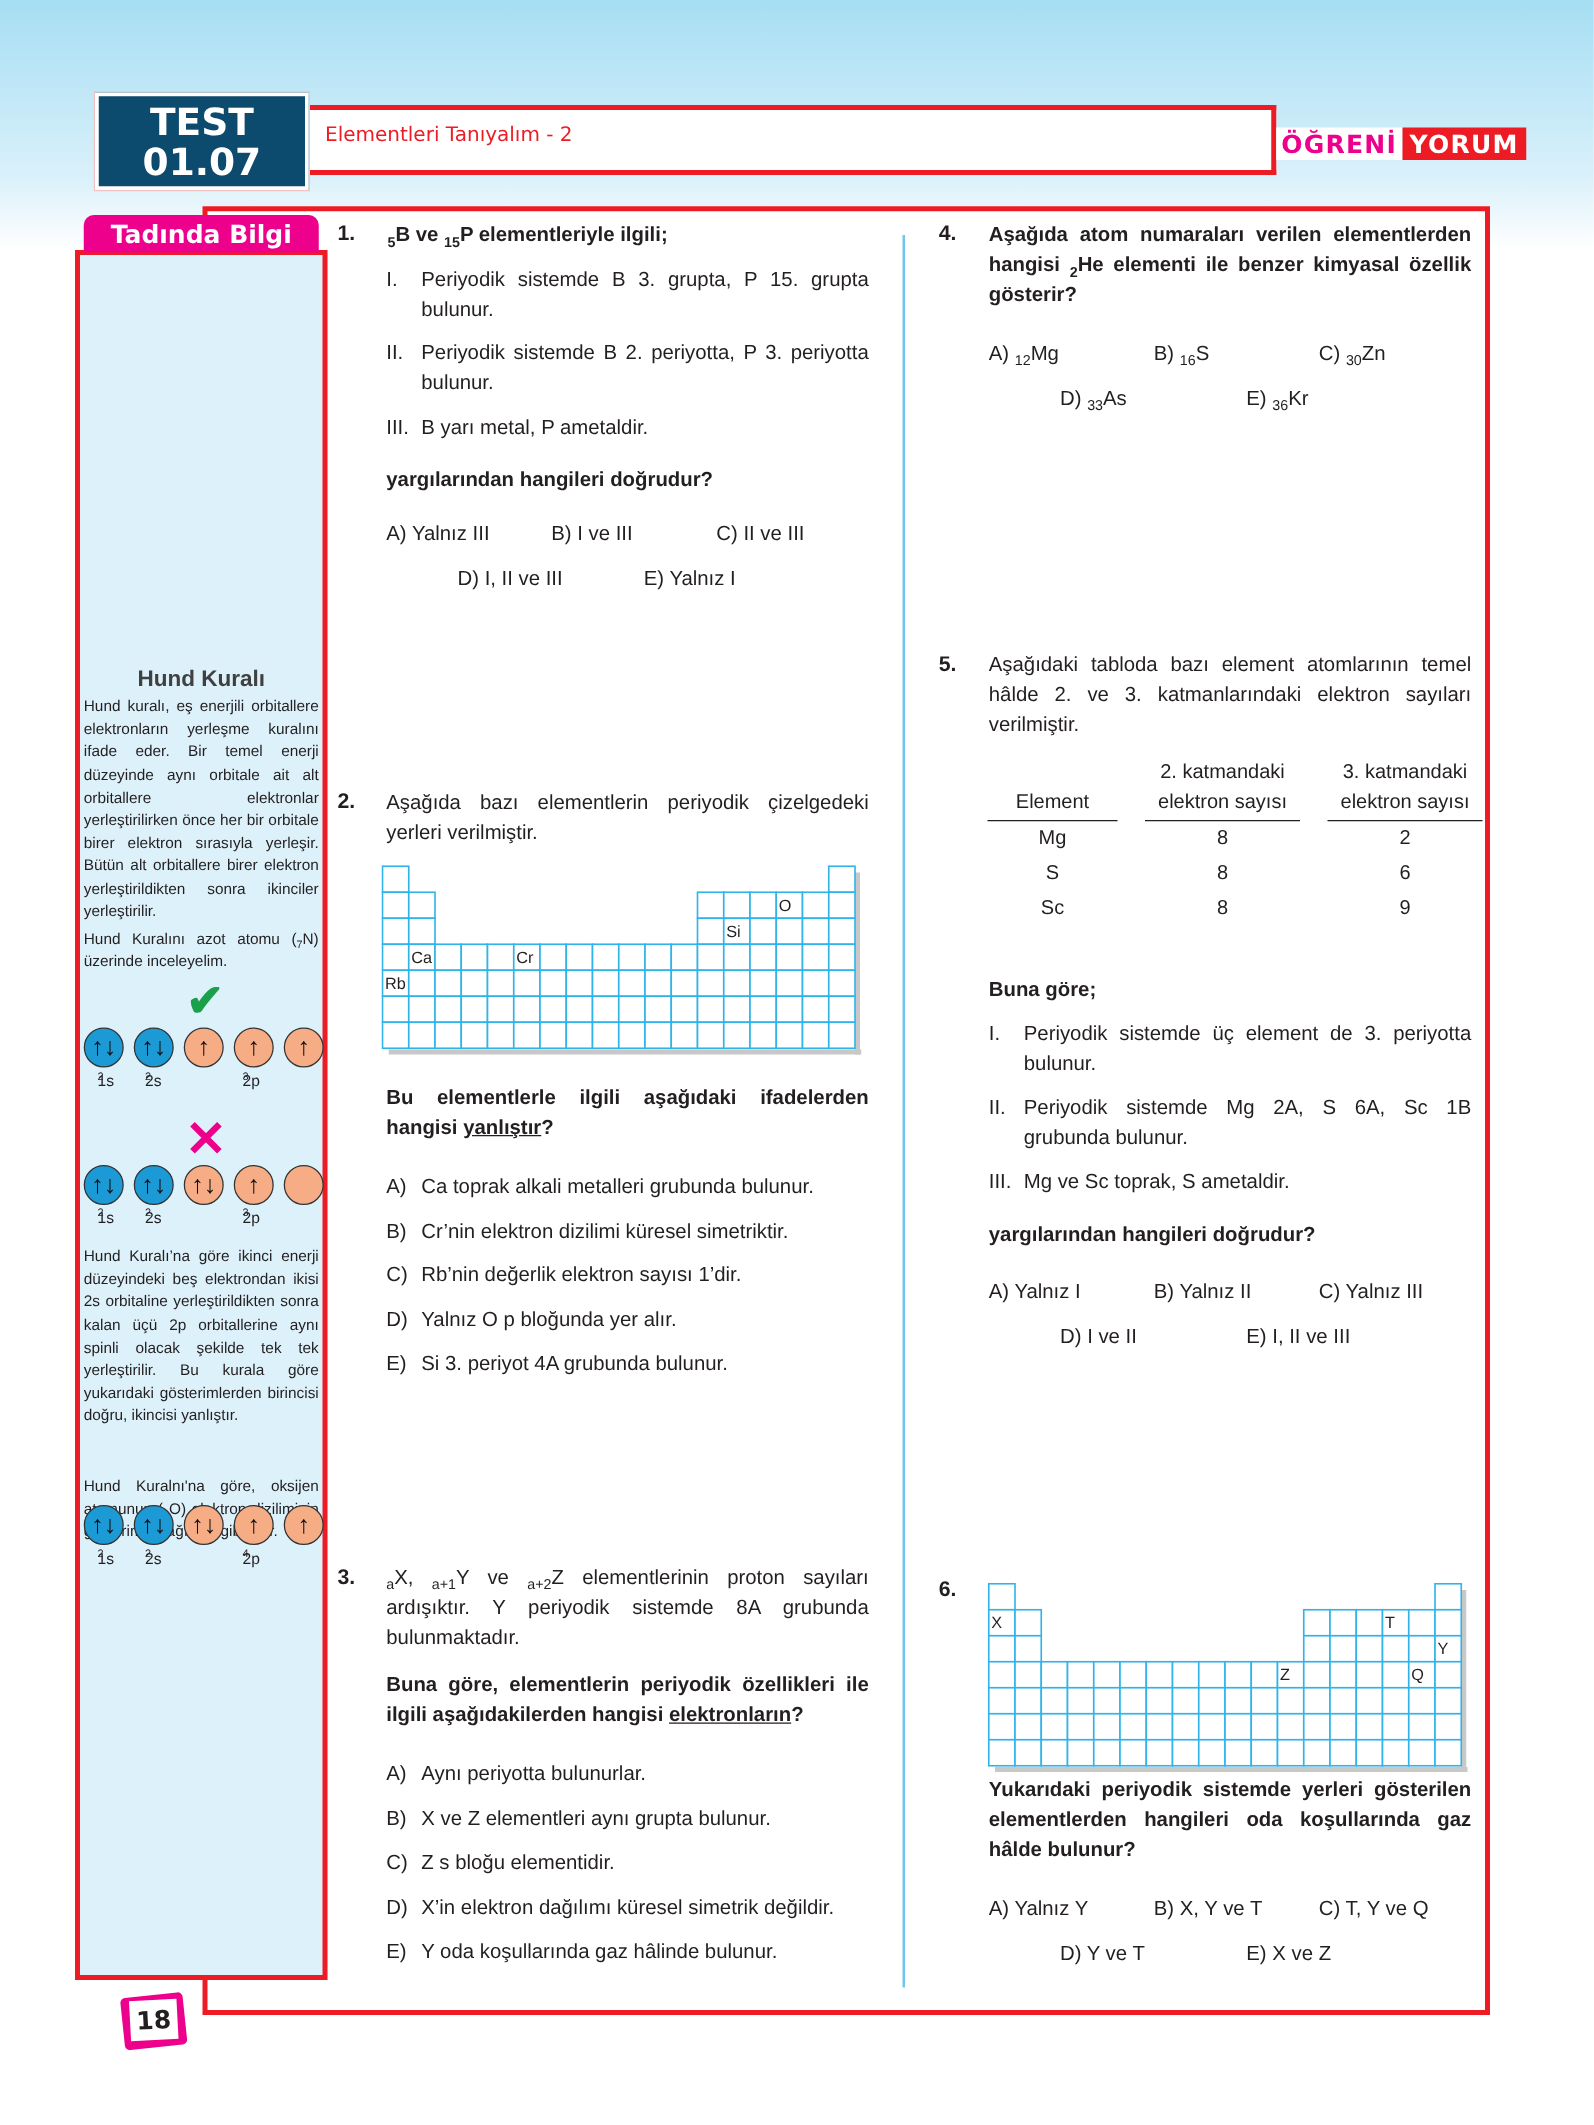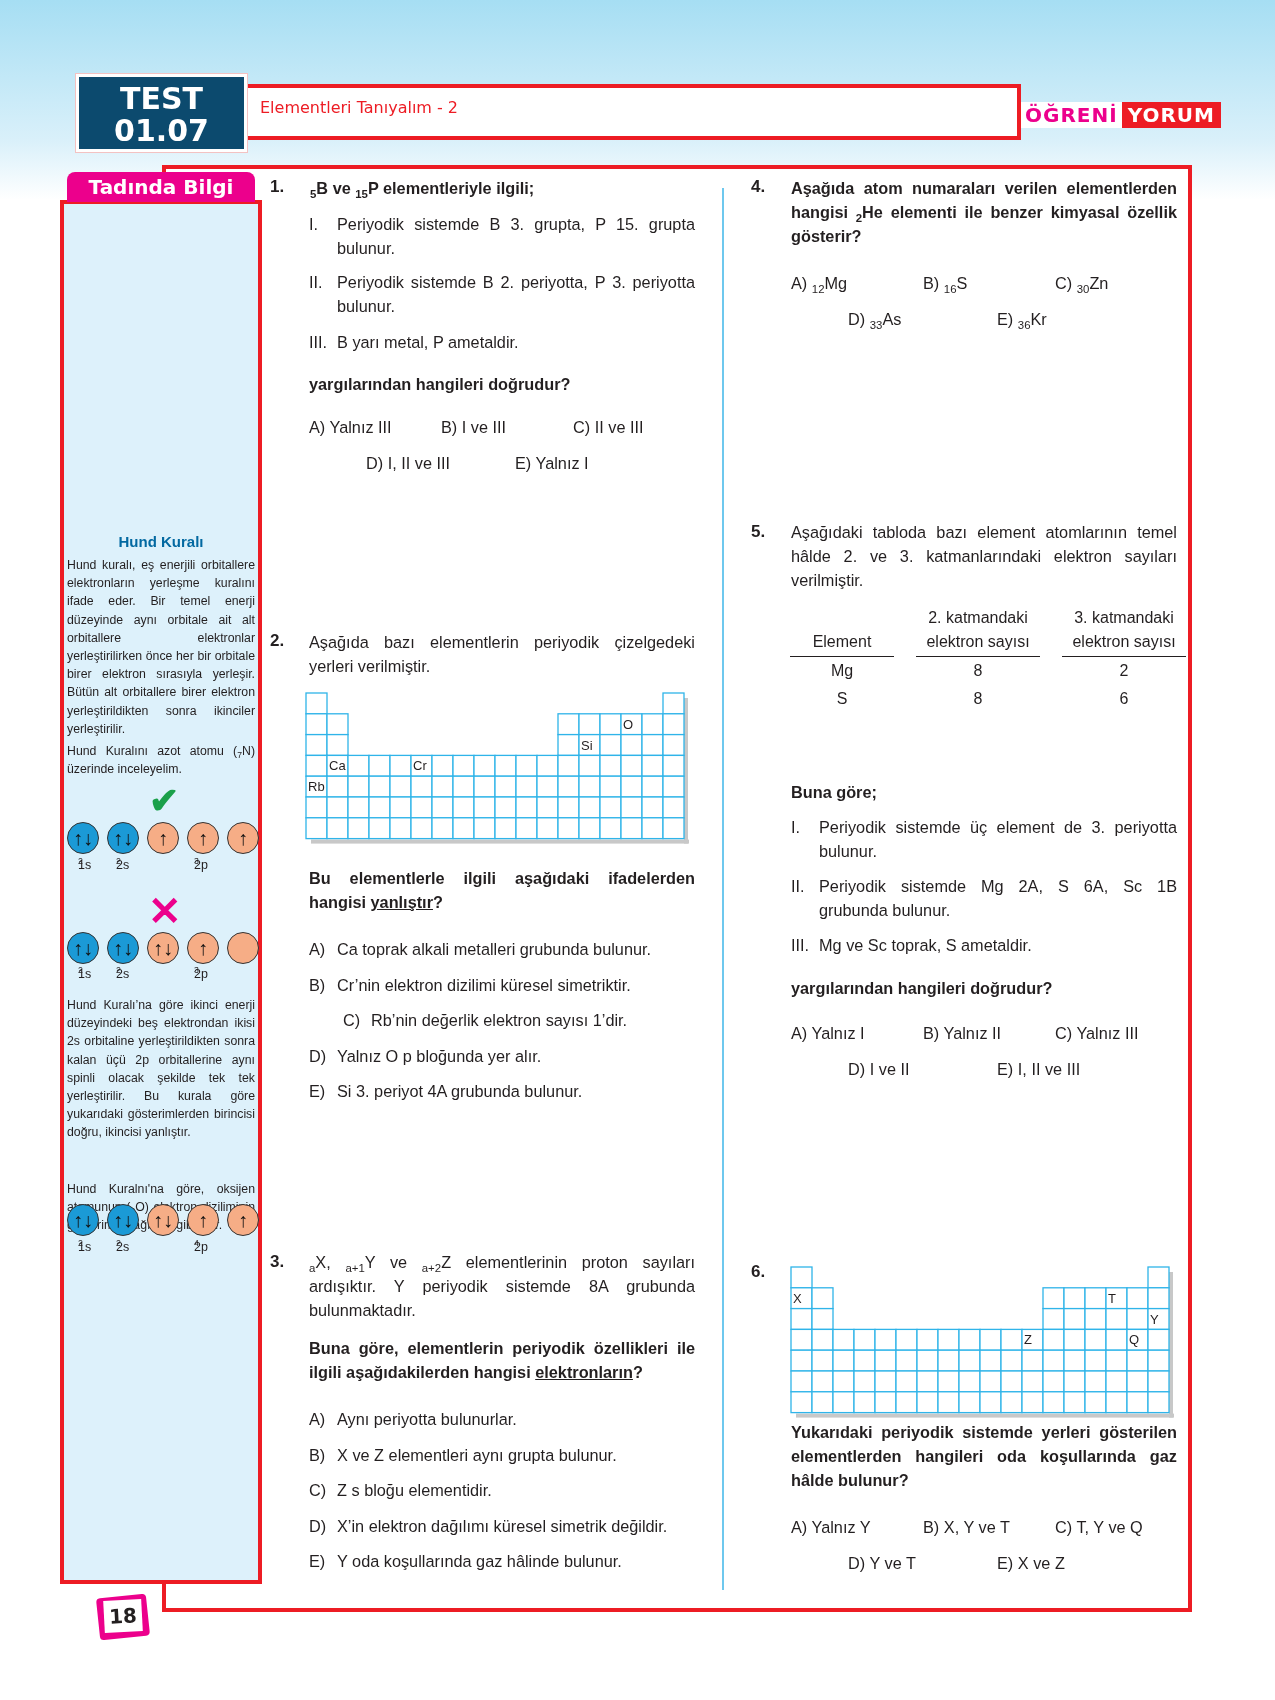--- a/index.html
+++ b/index.html
@@ -15,21 +15,21 @@
   #title-text{left:260px;top:98px;color:#ed1c24;font-size:16px;font-family:"DejaVu Sans",sans-serif;}
   #brand{left:1021px;top:102px;height:26px;display:flex;align-items:stretch;font-weight:bold;font-size:20px;letter-spacing:1px;font-family:"DejaVu Sans",sans-serif;}
   #brand .b1{background:#fff;color:#ec008c;padding:0 4px;line-height:26px;}
   #brand .b2{background:#ed1c24;color:#fff;padding:0 6px;line-height:26px;}
   
   #main-frame{left:162px;top:165px;width:1030px;height:1447px;border:4px solid #ed1c24;background:#fff;}
   #sidebar{left:60px;top:200px;width:202px;height:1384px;border:4px solid #ed1c24;background:#ddf1fb;}
   #sidebar-tab{left:67px;top:172px;width:188px;height:30px;background:#ec008c;border-radius:8px 8px 0 0;color:#fff;font-weight:bold;font-size:20px;text-align:center;line-height:30px;font-family:"DejaVu Sans",sans-serif;}
   .divider{left:722px;top:188px;width:2px;height:1402px;background:#6ec8ee;}
   
-  .sb-h{left:68px;top:533px;width:186px;text-align:center;color:#0369a1;font-weight:bold;font-size:15px;}
+  .sb-h{left:68px;top:533px;width:186px;text-align:center;color:#404040;font-weight:bold;font-size:18px;}
   .sb-p{width:188px;left:67px;font-size:12.3px;line-height:18.2px;text-align:justify;}
   .orb-row{left:67px;display:flex;gap:8px;}
   .orb{width:32px;height:32px;border-radius:50%;border:1.5px solid #333;display:flex;align-items:center;justify-content:center;font-size:20px;line-height:1;color:#111;}
   .orb.s{background:#1b9ad6;}
   .orb.p{background:#f6ad86;}
   .orb-lbl{left:67px;font-size:12.5px;}
   .orb-lbl span{position:absolute;white-space:nowrap;}
   sup,sub{font-size:0.7em;line-height:0;}
   
   .qnum{font-weight:bold;font-size:17px;}
@@ -229,21 +229,21 @@
     <text x="3" y="99.2" font-size="13" font-family="Liberation Sans, sans-serif" fill="#231f20">Rb</text>
     <text x="24" y="78.4" font-size="13" font-family="Liberation Sans, sans-serif" fill="#231f20">Ca</text>
     <text x="108" y="78.4" font-size="13" font-family="Liberation Sans, sans-serif" fill="#231f20">Cr</text>
     <text x="276" y="57.6" font-size="13" font-family="Liberation Sans, sans-serif" fill="#231f20">Si</text>
     <text x="318" y="36.8" font-size="13" font-family="Liberation Sans, sans-serif" fill="#231f20">O</text>
   </svg>
 <div class="abs txt bold just" style="left:309px;top:866px;width:386px;"><span>Bu elementlerle ilgili aşağıdaki ifadelerden hangisi </span><u>yanlıştır</u><span>?</span></div>
 <div id="q2-opts">
     <div class="abs txt" style="left: 309px; top: 937px;"><span style="display: inline-block; width: 28px;">A)</span><span>Ca toprak alkali metalleri grubunda bulunur.</span></div>
     <div class="abs txt" style="left: 309px; top: 972.5px;"><span style="display: inline-block; width: 28px;">B)</span><span>Cr’nin elektron dizilimi küresel simetriktir.</span></div>
-    <div class="abs txt" style="left: 309px; top: 1008px; margin-left: 34px;"><span style="display: inline-block; width: 28px;">C)</span><span>Rb’nin değerlik elektron sayısı 1’dir.</span></div>
+    <div class="abs txt" style="left: 309px; top: 1008px;"><span style="display: inline-block; width: 28px;">C)</span><span>Rb’nin değerlik elektron sayısı 1’dir.</span></div>
     <div class="abs txt" style="left: 309px; top: 1043.5px;"><span style="display: inline-block; width: 28px;">D)</span><span>Yalnız O p bloğunda yer alır.</span></div>
     <div class="abs txt" style="left: 309px; top: 1079px;"><span style="display: inline-block; width: 28px;">E)</span><span>Si 3. periyot 4A grubunda bulunur.</span></div>
   </div>
 
 <div class="abs qnum" style="left:270px;top:1252px;">3.</div>
 <div class="abs txt just" style="left:309px;top:1250px;width:386px;"><sub>a</sub><span>X, </span><sub>a+1</sub><span>Y ve </span><sub>a+2</sub><span>Z elementlerinin proton sayıları ardışıktır. Y periyodik sistemde 8A grubunda bulunmaktadır.</span></div>
 <div class="abs txt bold just" style="left:309px;top:1336px;width:386px;"><span>Buna göre, elementlerin periyodik özellikleri ile ilgili aşağıdakilerden hangisi </span><u>elektronların</u><span>?</span></div>
 <div id="q3-opts">
     <div class="abs txt" style="left: 309px; top: 1407px;"><span style="display: inline-block; width: 28px;">A)</span><span>Aynı periyotta bulunurlar.</span></div>
     <div class="abs txt" style="left: 309px; top: 1442.5px;"><span style="display: inline-block; width: 28px;">B)</span><span>X ve Z elementleri aynı grupta bulunur.</span></div>
@@ -273,20 +273,25 @@
   <tbody>
     <tr>
         <td>Mg</td>
         <td>8</td>
         <td>2</td>
       </tr>
     <tr>
         <td>S</td>
         <td>8</td>
         <td>6</td>
+      </tr>
+    <tr>
+        <td>Sc</td>
+        <td>8</td>
+        <td>9</td>
       </tr>
   </tbody>
 </table>
 <div class="abs txt bold" style="left:791px;top:780px;">Buna göre;</div>
 <div class="abs txt" style="left:791px;top:815px;width:386px;">
   <span style="position:absolute;left:0;">I.</span>
   <div class="just" style="margin-left:28px;">Periyodik sistemde üç element de 3. periyotta bulunur.</div>
 </div>
 <div class="abs txt" style="left:791px;top:874px;width:386px;">
   <span style="position:absolute;left:0;">II.</span>

